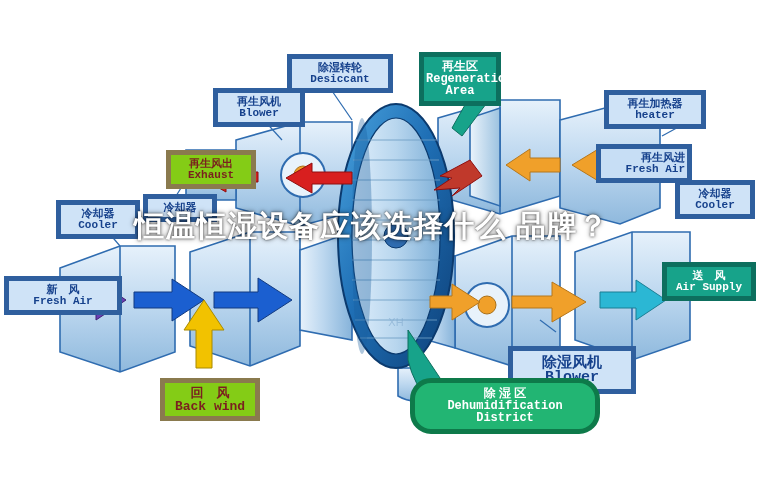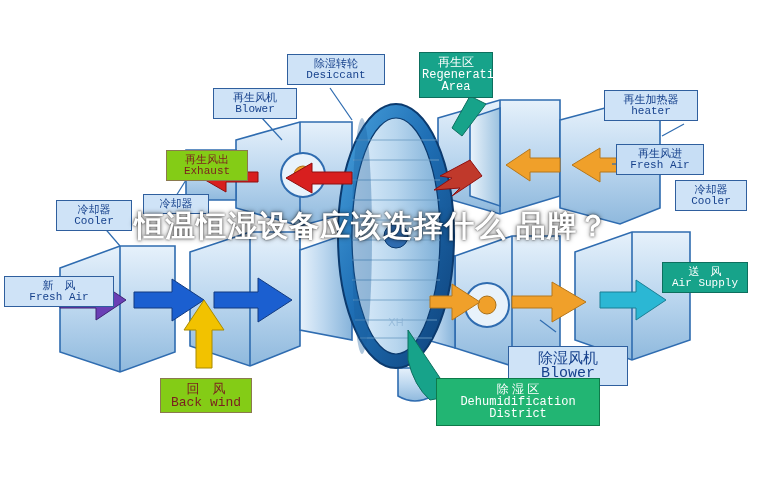--- a/index.html
+++ b/index.html
@@ -1,20 +1,20 @@
 <!DOCTYPE html>
 <html><head>
 <meta charset="utf-8">
 <style>
   html,body{margin:0;padding:0;}
   body{width:757px;height:488px;background:#ffffff;font-family:"Liberation Sans",sans-serif;}
   #stage{position:relative;width:757px;height:488px;overflow:hidden;background:#ffffff;}
 
-  .lbl{position:absolute;border:1px solid #be185d;text-align:center;line-height:1.05;
-       font-family:"Liberation Serif",serif;font-weight:normal;}
+  .lbl{position:absolute;border:5px solid #be185d;text-align:center;line-height:1.05;
+       font-family:"Liberation Serif",serif;font-weight:bold;}
   .lbl .cn{display:block;font-family:"Liberation Sans",sans-serif;}
   .lbl .en{display:block;font-family:"Liberation Mono",monospace;}
 
   .l-blue{background:#cfe3f7;border-color:#2f5f9e;color:#16418c;}
   .l-green{background:#17a38a;border-color:#0d6f5e;color:#ffffff;}
   .l-greenlight{background:#22b573;border-color:#0e7a4a;color:#ffffff;}
   .l-tan{background:#84cc16;border-color:#8a7a4e;color:#7a1f1f;}
   .l-blue2{background:#c7def5;border-color:#2f5f9e;color:#16418c;}
 
   .title{position:absolute;left:0;right:14px;text-align:center;color:#ffffff;
@@ -183,21 +183,21 @@
   <div class="lbl l-blue" style="left:604px;top:90px;width:88px;padding:3px 2px;font-size:11px;text-align:center;">
     <span class="cn">再生加热器</span>
     <span class="en">heater</span>
   </div>
 
   <div class="lbl l-tan" style="left:166px;top:150px;width:76px;padding:3px 2px;font-size:11px;">
     <span class="cn">再生风出</span>
     <span class="en">Exhaust</span>
   </div>
 
-  <div class="lbl l-blue2" style="left:616px;top:144px;width:82px;padding:3px 2px;font-size:11px;">
+  <div class="lbl l-blue2" style="left:596px;top:144px;width:82px;padding:3px 2px;font-size:11px;text-align:right;">
     <span class="cn">再生风进</span>
     <span class="en">Fresh Air</span>
   </div>
 
   <div class="lbl l-blue" style="left:56px;top:200px;width:70px;padding:3px 2px;font-size:11px;">
     <span class="cn">冷却器</span>
     <span class="en">Cooler</span>
   </div>
 
   <div class="lbl l-blue" style="left:143px;top:194px;width:60px;padding:3px 2px;font-size:11px;">
@@ -222,18 +222,18 @@
   <div class="lbl l-tan" style="left:160px;top:378px;width:86px;padding:3px 2px;font-size:13px;">
     <span class="cn">回　风</span>
     <span class="en">Back wind</span>
   </div>
 
   <div class="lbl l-blue" style="left:508px;top:330px;width:78px;padding:3px 20px;font-size:15px;margin-top:16px;">
     <span class="cn">除湿风机</span>
     <span class="en">Blower</span>
   </div>
 
-  <div class="lbl l-greenlight" style="left:436px;top:378px;width:140px;padding:4px 11px;font-size:12px;">
+  <div class="lbl l-greenlight" style="left:410px;top:378px;width:140px;padding:4px 20px;font-size:12px;border-radius:21px;">
     <span class="cn">除 湿 区</span>
     <span class="en">Dehumidification District</span>
   </div>
 
 </div>
 
 </body></html>

